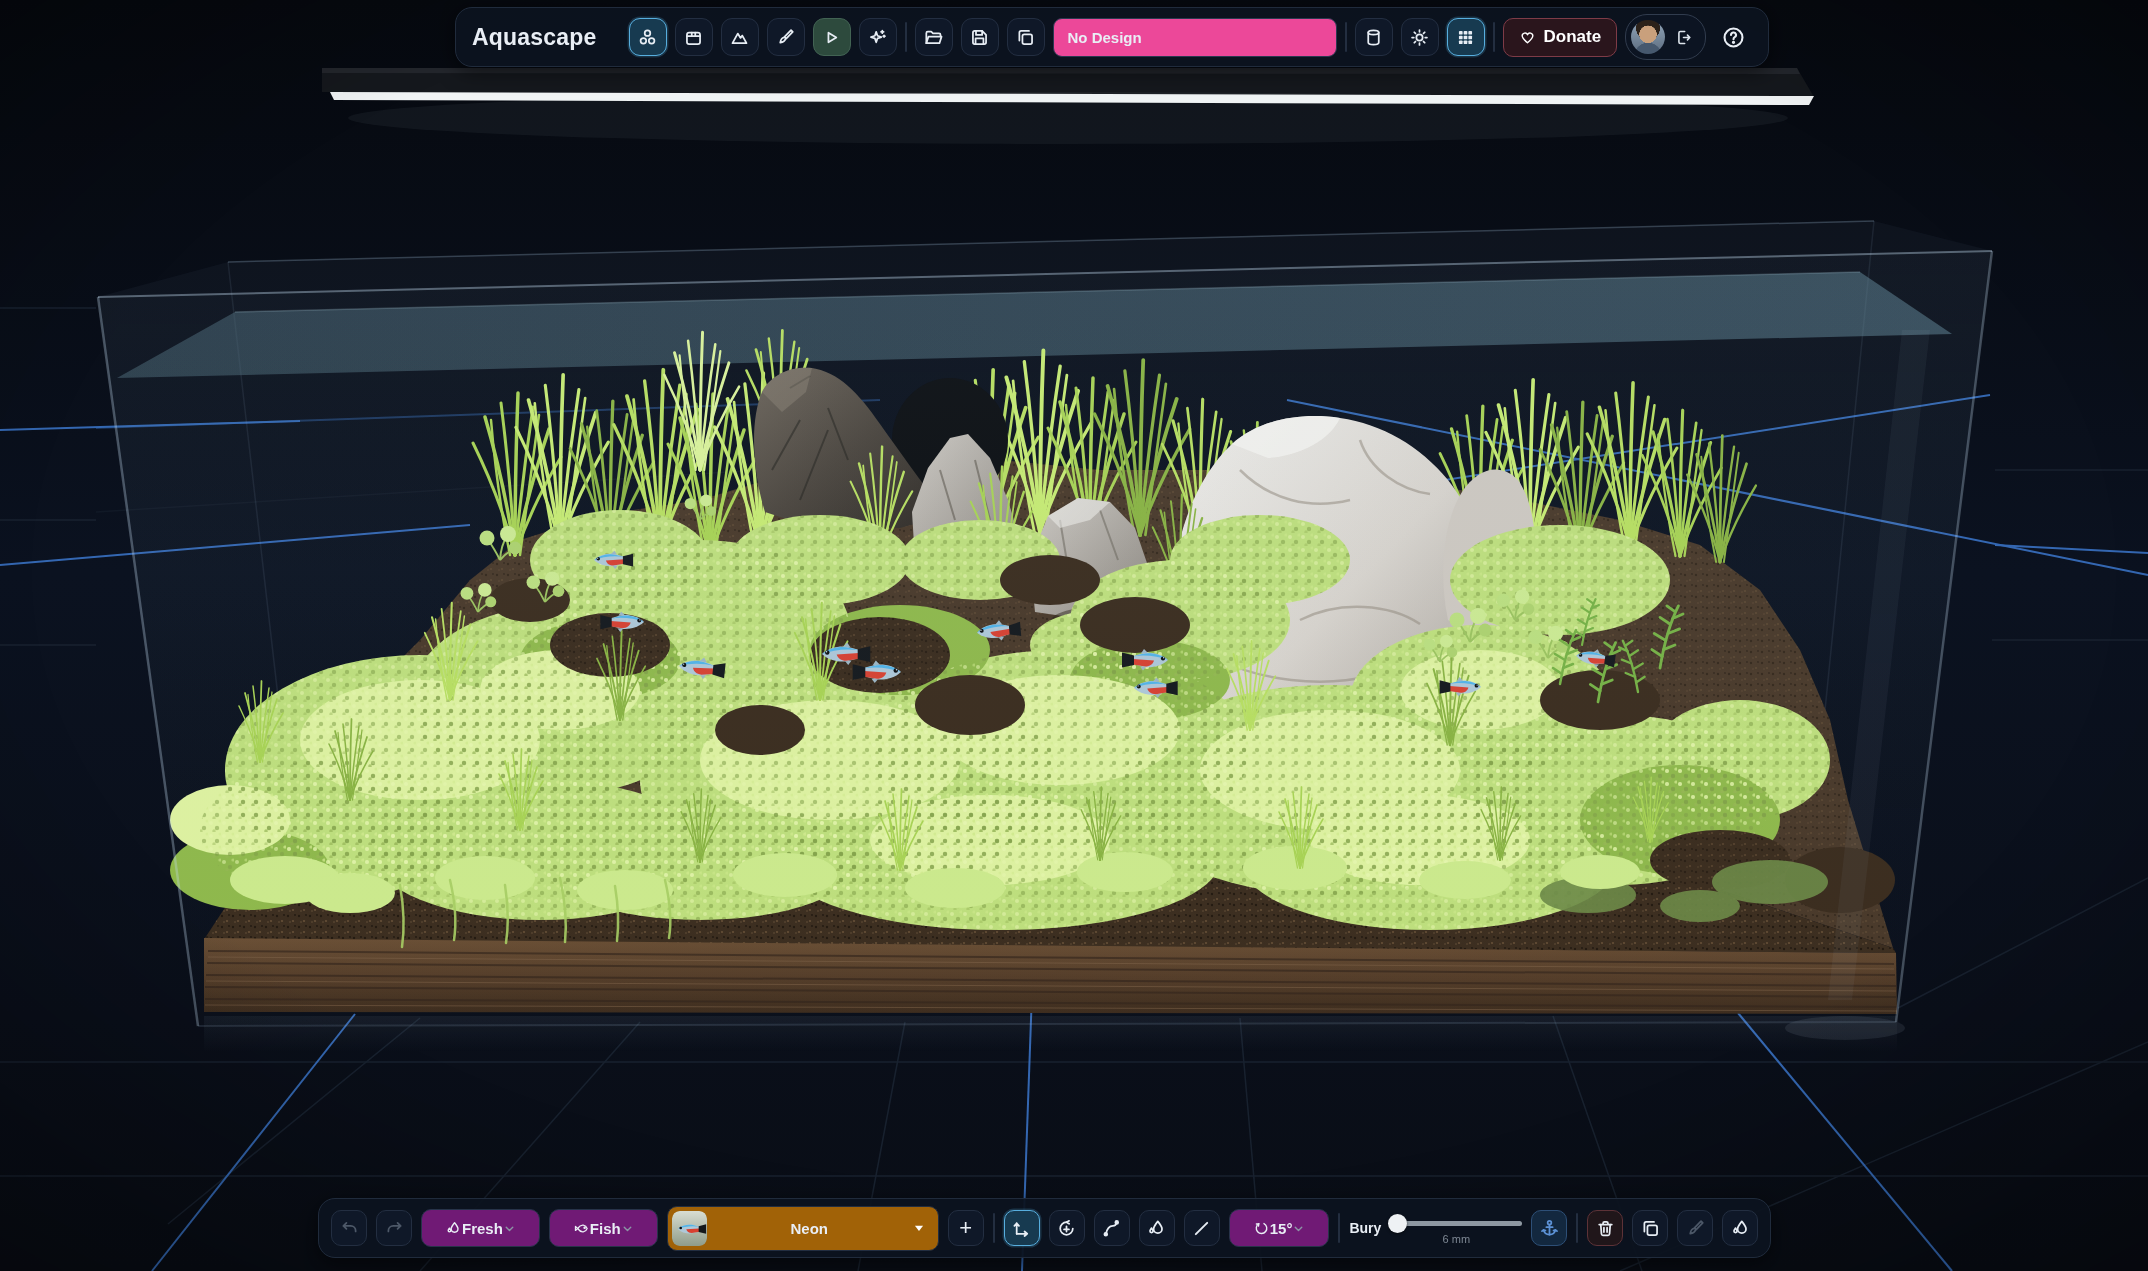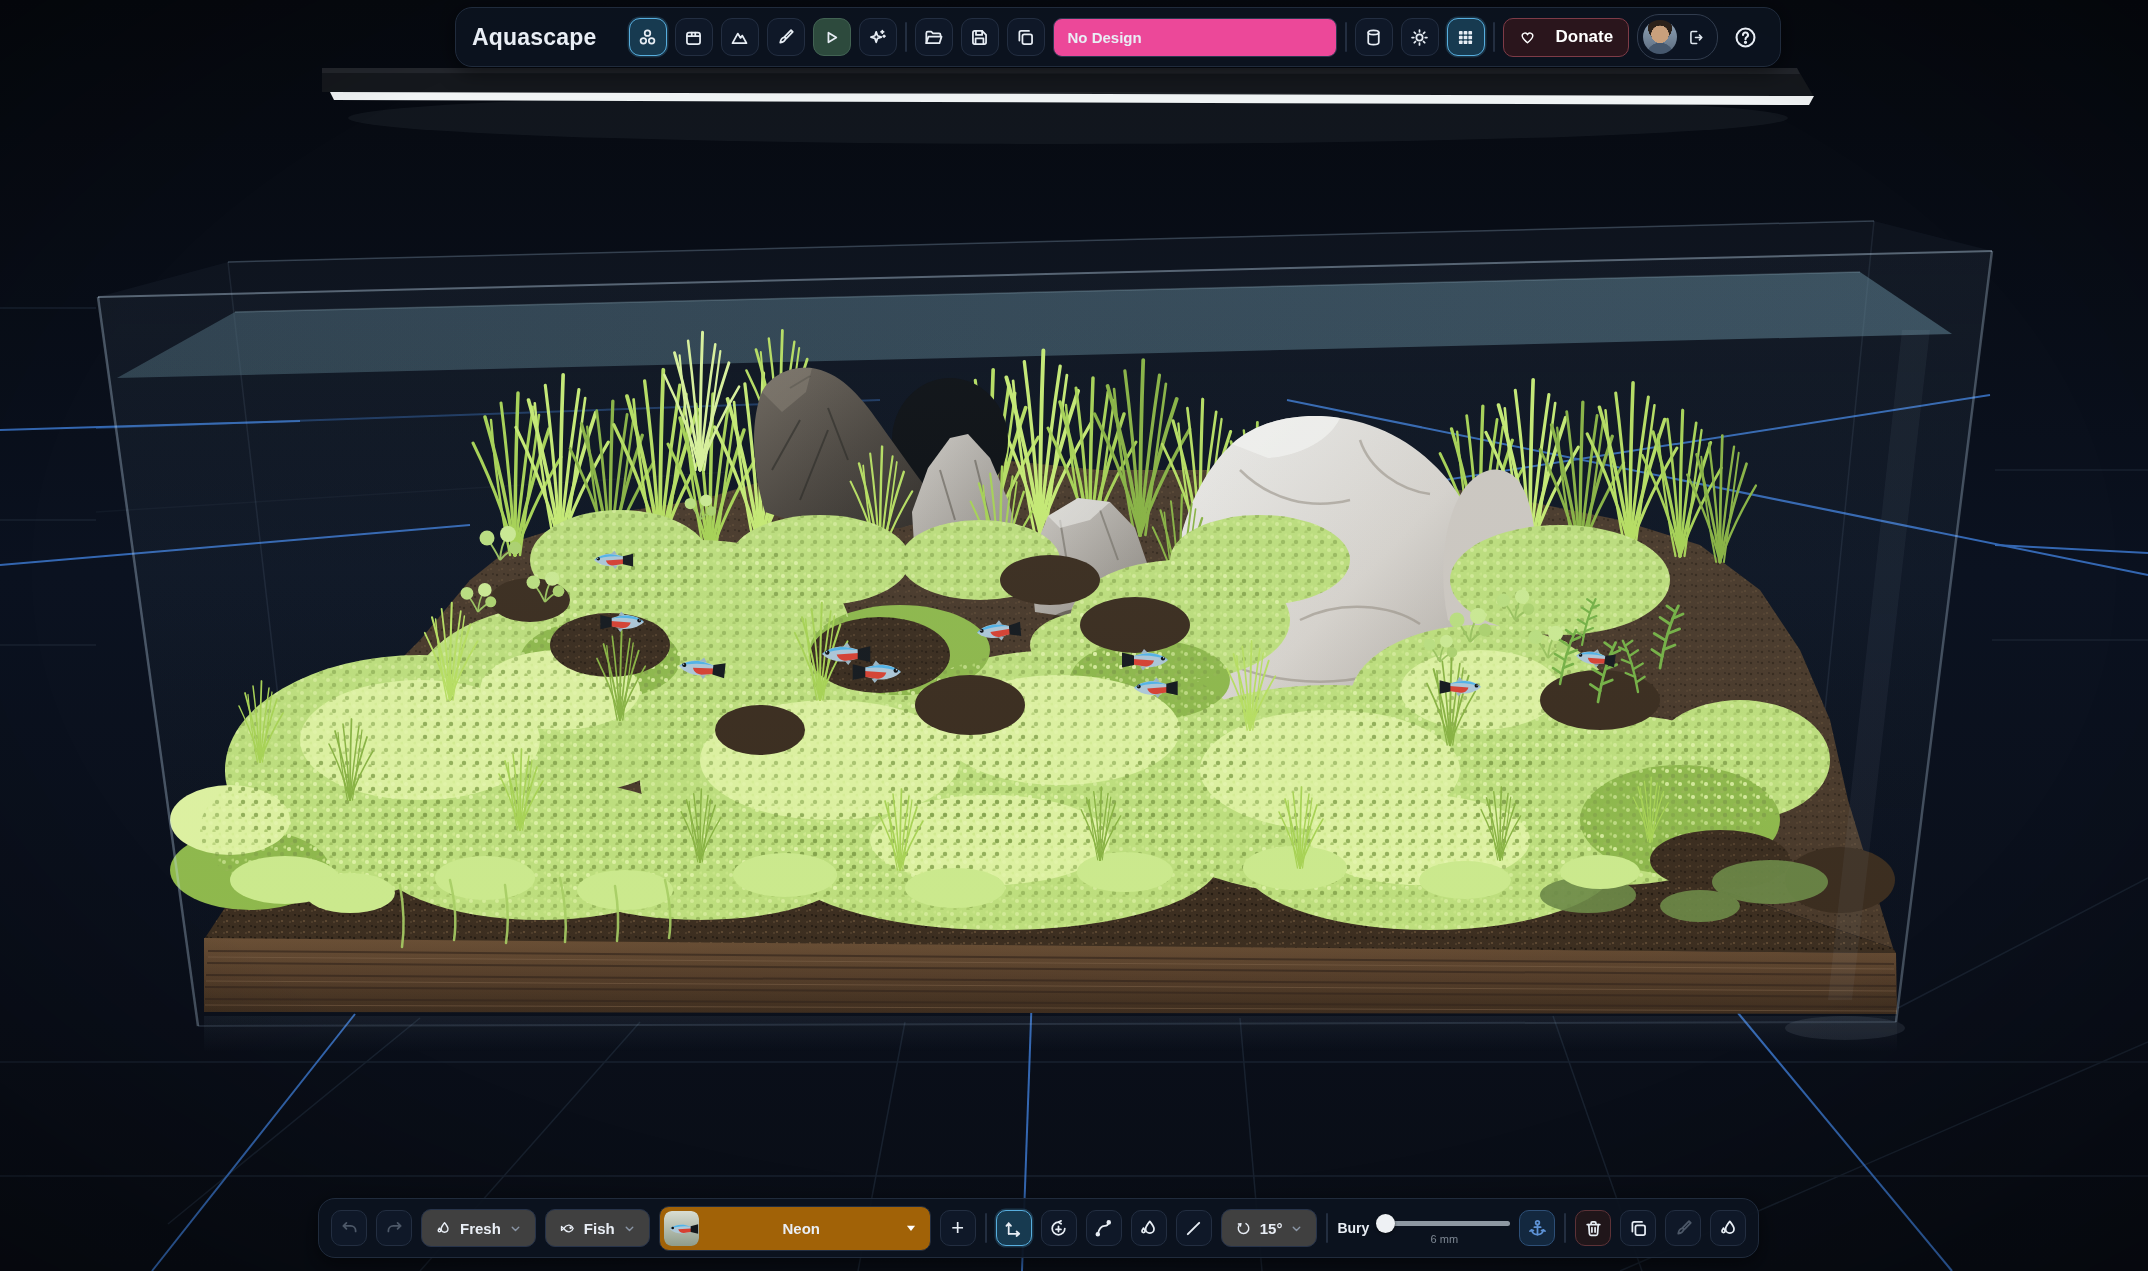--- a/index.html
+++ b/index.html
@@ -17,26 +17,26 @@
   .tbtn svg{width:21px;height:21px}
   .sm .tbtn{width:36px;height:36px;border-radius:10px}
   .tbtn.sel{background:#173a50;border-color:#57aede;box-shadow:0 0 0 1.5px rgba(87,174,222,.22)}
   .tbtn.play{background:#2d4a3d;border-color:#426353}
   .tbtn.dim{color:#4d5868}
   .tbtn.anchor-on{background:#13283f;border-color:#2d4f77;color:#5d92d6}
   .tbtn.danger{background:#20161a;border-color:#5d3237}
   .sep{flex:none;width:2px;height:30px;background:#232e40;border-radius:1px}
   .field{flex:none;width:254px;height:37px;border-radius:9px;border:1.5px solid #2a3850;background:#ec4899;
          display:flex;align-items:center;padding:0 14px;font-size:15px;font-weight:700;cursor:text}
-  .pillbtn{flex:none;display:flex;align-items:center;gap:8px;height:38px;border-radius:10px;border:1.5px solid #273349;
-           background:#404040;padding:0 13px;font-size:15px;font-weight:700;cursor:pointer;white-space:nowrap}
+  .pillbtn{flex:none;display:flex;align-items:center;height:38px;border-radius:10px;border:1.5px solid #273349;
+           background:#701a75;padding:0 23px;font-size:15px;font-weight:700;cursor:pointer;white-space:nowrap}
   .pillbtn svg{width:17px;height:17px}
   .chev{color:#8b96a6}
   .chev svg{width:13px;height:13px}
-  .donate{flex:none;display:flex;align-items:center;gap:20px;height:39px;border-radius:10px;background:#2a151c;
+  .donate{flex:none;display:flex;align-items:center;gap:8px;height:39px;border-radius:10px;background:#2a151c;
           border:1.5px solid #7e3b47;padding:0 15px;font-size:17px;font-weight:800;color:#fff;cursor:pointer}
   .donate svg{width:17px;height:17px}
   .account{flex:none;display:flex;align-items:center;gap:9px;height:44px;border-radius:22px;border:1.5px solid #313c4e;
            background:#0c1422;padding:0 12px 0 5px;cursor:pointer}
   .avatar{width:34px;height:34px;border-radius:50%;flex:none;
     background:
       radial-gradient(circle at 50% 108%,#46586e 0 34%,rgba(0,0,0,0) 35%),
       radial-gradient(circle at 50% 42%,#c9a07c 0 33%,rgba(0,0,0,0) 34%),
       radial-gradient(circle at 50% 24%,#2b211a 0 38%,rgba(0,0,0,0) 39%),
       linear-gradient(#92a6ba,#5b6b7e)}

